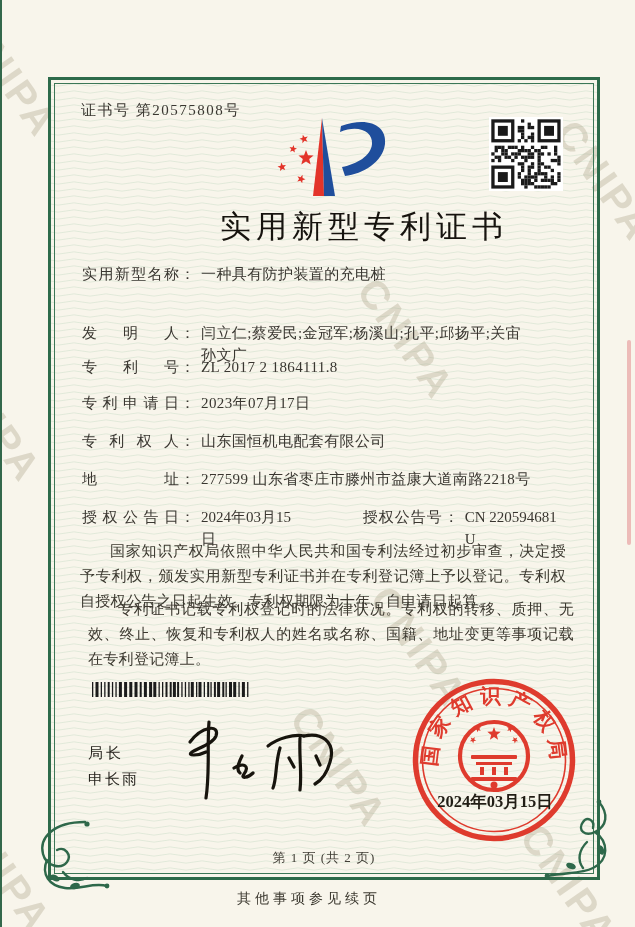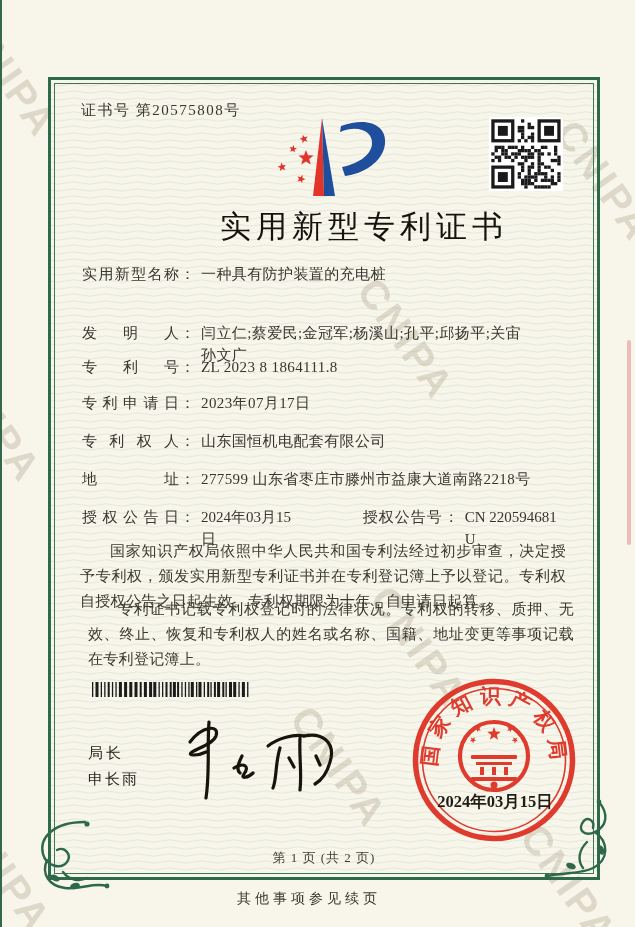--- a/index.html
+++ b/index.html
@@ -358,21 +358,21 @@
       <span class="colon">：</span>
     <span class="fval">
       <div>闫立仁;蔡爱民;金冠军;杨溪山;孔平;邱扬平;关宙</div>
       <div>孙文广</div>
     </span>
   </div>
 
   <div class="abs row r3">
     <span class="flabel">专利号</span>
       <span class="colon">：</span>
-    <span class="fval">ZL 2023 8 1864111.8</span>
+    <span class="fval">ZL 2017 2 1864111.8</span>
   </div>
 
   <div class="abs row r4">
     <span class="flabel">专利申请日</span>
       <span class="colon">：</span>
     <span class="fval">2023年07月17日</span>
   </div>
 
   <div class="abs row r5">
     <span class="flabel">专利权人</span>

